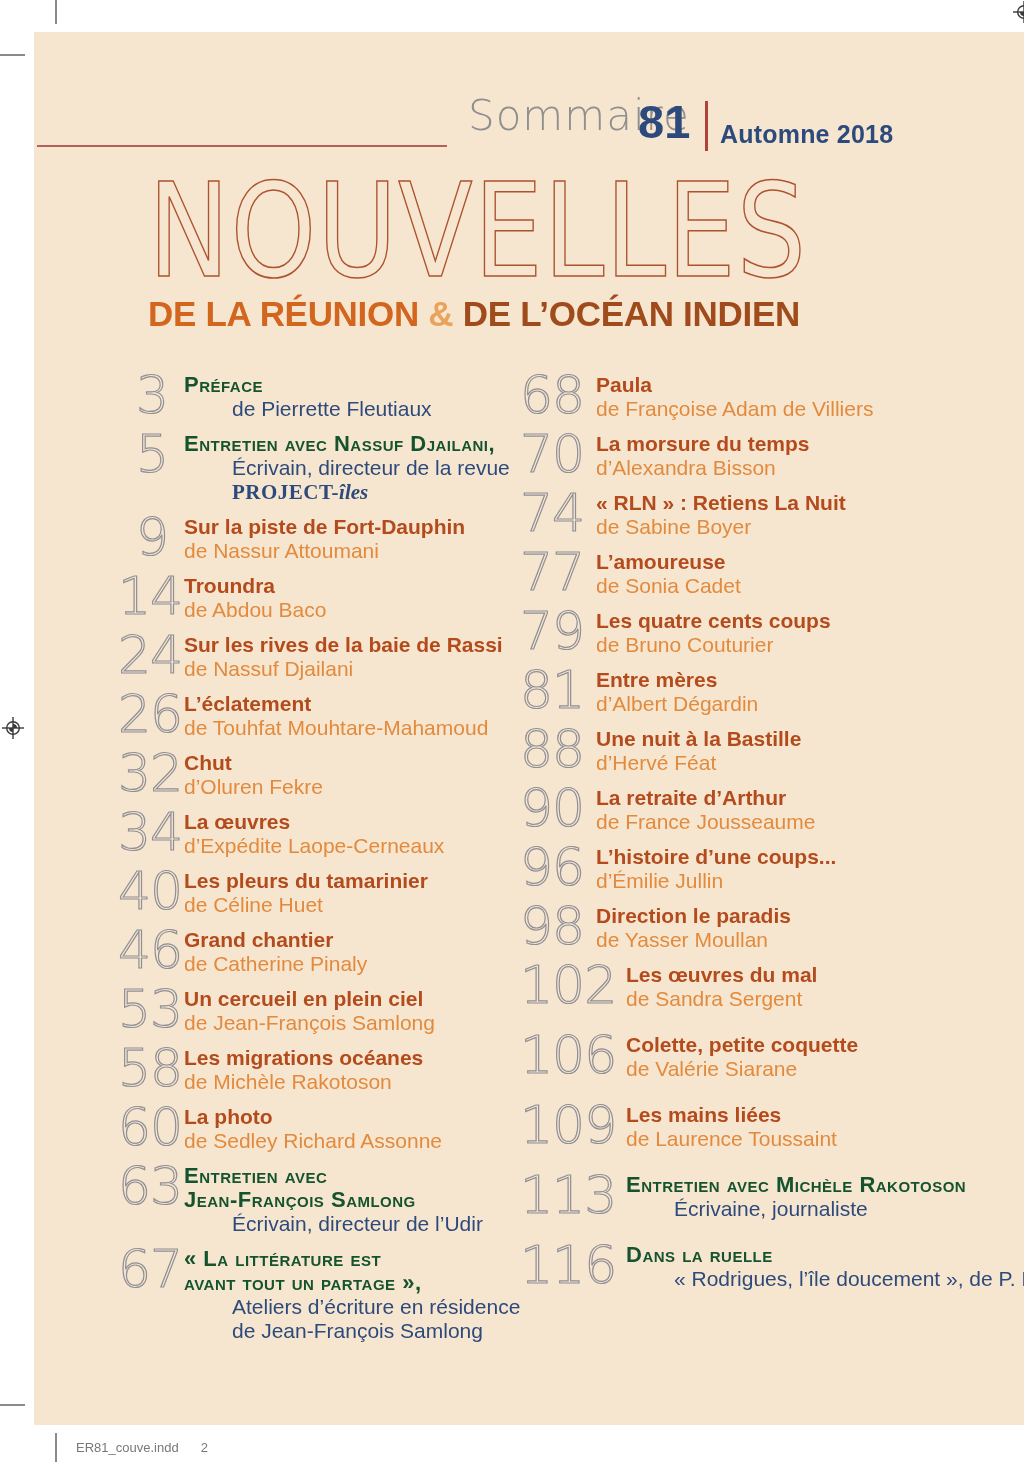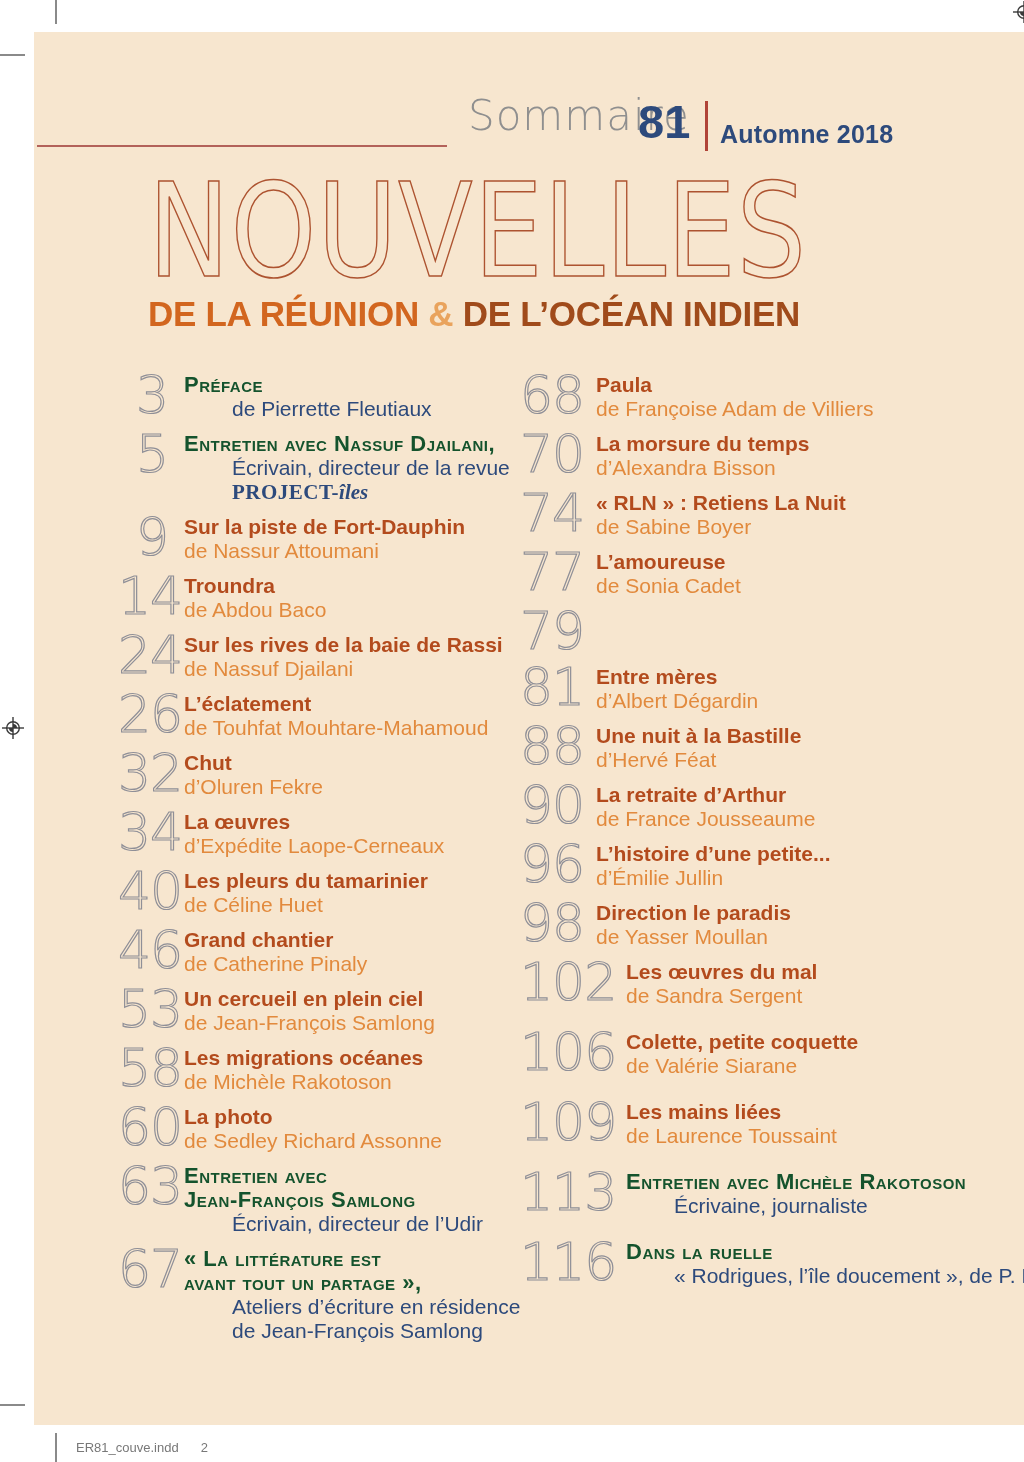--- a/index.html
+++ b/index.html
@@ -255,20 +255,24 @@
     </div>
     <div class="entry">
       <div class="num">77</div>
       <div class="txt">
         <div class="tline story">L’amoureuse</div>
         <div class="sline story">de Sonia Cadet</div>
       </div>
     </div>
     <div class="entry">
       <div class="num">79</div>
+      <div class="txt">
+        <div class="tline story">Les quatre cents coups</div>
+        <div class="sline story">de Bruno Couturier</div>
+      </div>
     </div>
     <div class="entry">
       <div class="num">81</div>
       <div class="txt">
         <div class="tline story">Entre mères</div>
         <div class="sline story">d’Albert Dégardin</div>
       </div>
     </div>
     <div class="entry">
       <div class="num">88</div>
@@ -280,21 +284,21 @@
     <div class="entry">
       <div class="num">90</div>
       <div class="txt">
         <div class="tline story">La retraite d’Arthur</div>
         <div class="sline story">de France Jousseaume</div>
       </div>
     </div>
     <div class="entry">
       <div class="num">96</div>
       <div class="txt">
-        <div class="tline story">L’histoire d’une petite...</div>
+        <div class="tline story">L’histoire d’une coups...</div>
         <div class="sline story">d’Émilie Jullin</div>
       </div>
     </div>
     <div class="entry">
       <div class="num">98</div>
       <div class="txt">
         <div class="tline story">Direction le paradis</div>
         <div class="sline story">de Yasser Moullan</div>
       </div>
     </div>

